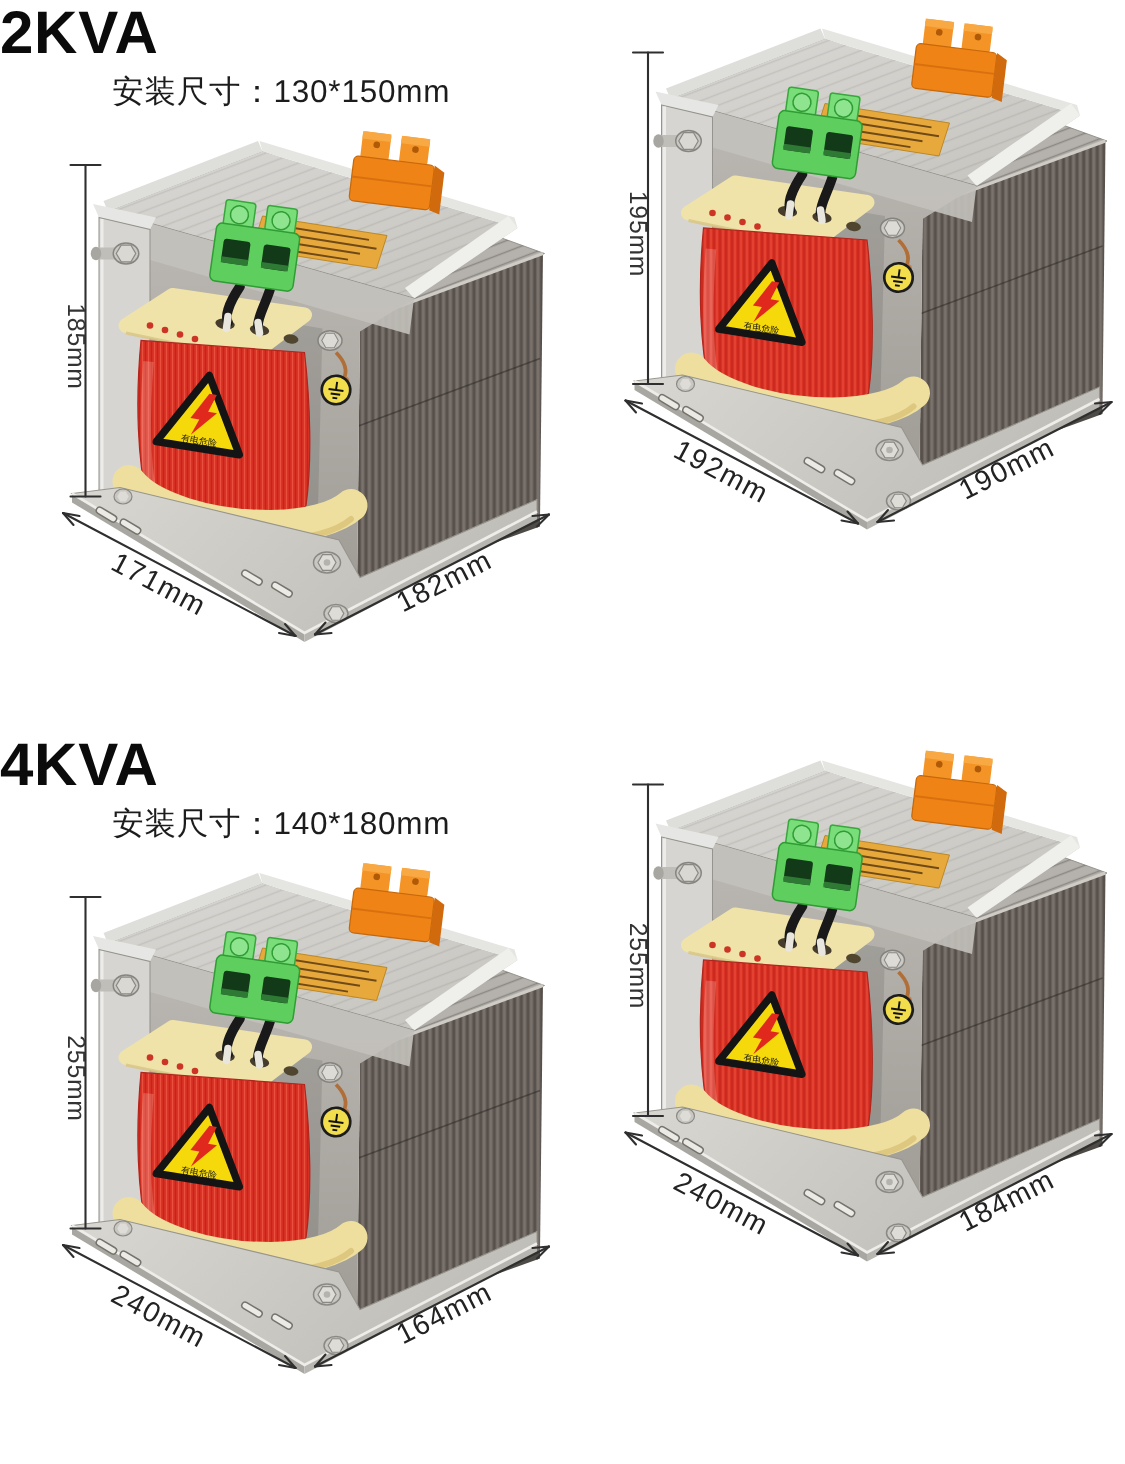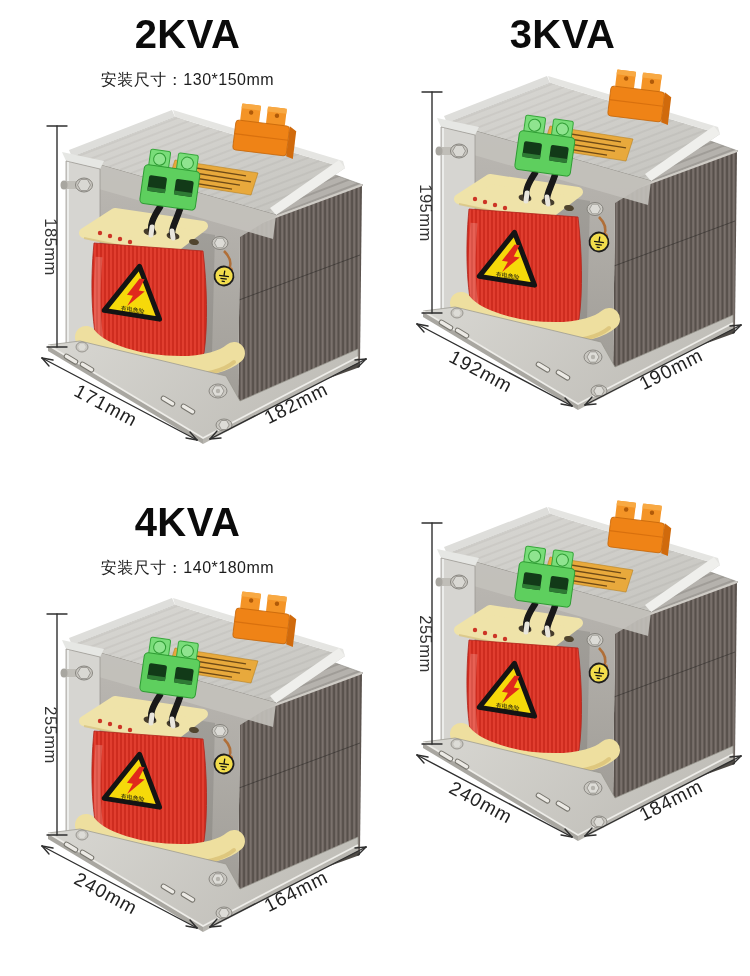--- a/index.html
+++ b/index.html
@@ -1,21 +1,21 @@
 <!DOCTYPE html>
 <html><head>
 <meta charset="utf-8">
 <style>
   html,body{margin:0;padding:0;background:#ffffff;}
   body{width:750px;height:976px;overflow:hidden;font-family:"Liberation Sans",sans-serif;}
   .sheet{display:grid;grid-template-columns:375px 375px;grid-auto-rows:488px;width:750px;}
   .quad{position:relative;overflow:hidden;}
-  .title{margin:0;padding-top:12px;text-align:center;font-size:40px;line-height:1.12;
+  .title{margin:0;font-size:40px;line-height:1.12;
          font-weight:700;color:#0b0b0b;letter-spacing:0.5px;}
-  .sub{margin-top:13px;text-align:center;font-size:16px;color:#1c1c1c;letter-spacing:0.5px;}
+  .sub{margin-top:2px;text-align:center;font-size:21px;color:#1c1c1c;letter-spacing:0.5px;}
   .fig{display:block;margin-top:4px;width:375px;height:385px;}
   .dimline{stroke:#2f2f2f;stroke-width:1.4;fill:none;stroke-linecap:round;}
   .dimV{font-size:16.5px;fill:#333;text-anchor:middle;letter-spacing:0.5px;}
   .dimD{font-size:19px;fill:#222;text-anchor:middle;letter-spacing:1px;}
   .lblLine{stroke:#5a3a10;stroke-width:1.3;opacity:.85;}
 </style>
 </head>
 <body>
 
 <svg width="0" height="0" style="position:absolute" aria-hidden="true">
@@ -221,21 +221,20 @@
         <line class="dimline" x1="210" y1="344" x2="221" y2="343"></line>
           <line class="dimline" x1="210" y1="344" x2="217" y2="336"></line>
         <line class="dimline" x1="366" y1="264" x2="355" y2="265"></line>
           <line class="dimline" x1="366" y1="264" x2="358" y2="272"></line>
         <text class="dimD" transform="translate(299 314) rotate(-27)">182mm</text>
       </g>
     </svg>
   </section>
 
   <section class="quad">
-    <h2 class="title">3KVA</h2>
     <svg class="fig" viewBox="0 0 375 385">
       <use href="#transformer-art" x="0" y="0" width="375" height="385"></use>
       <g>
         <line class="dimline" x1="57" y1="31" x2="57" y2="252"></line>
         <line class="dimline" x1="47" y1="31" x2="67" y2="31"></line>
         <line class="dimline" x1="47" y1="252" x2="67" y2="252"></line>
         <text class="dimV" transform="translate(45 152) rotate(90)">195mm</text>
       </g>
       <g>
         <line class="dimline" x1="42" y1="263" x2="197" y2="345"></line>

